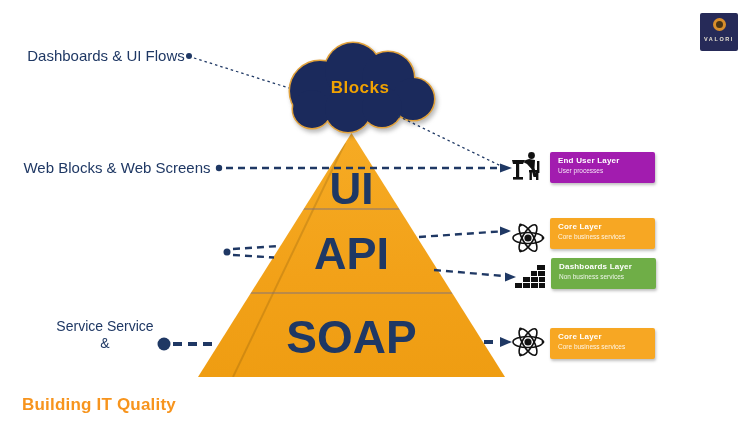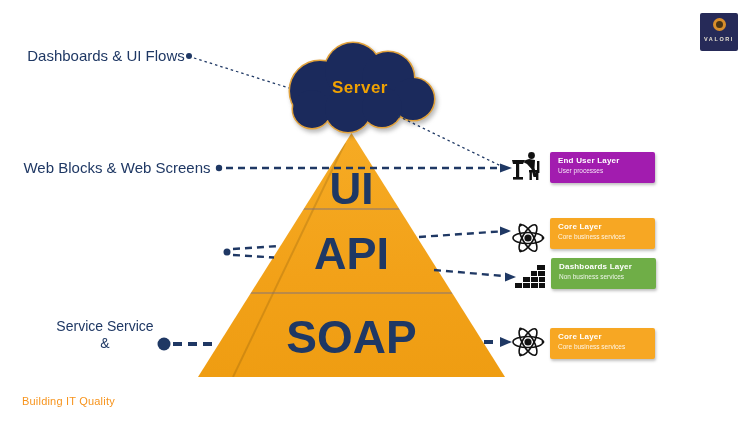--- a/index.html
+++ b/index.html
@@ -27,21 +27,21 @@
   .badge .t{display:block;font-size:8px;font-weight:bold;letter-spacing:.2px;}
   .badge .s{display:block;font-size:6.5px;opacity:.88;margin-top:1.5px;}
   .icon{position:absolute;}
   
   #logo{position:absolute;left:700px;top:13px;width:38px;height:38px;background:#262A58;border-radius:2px;}
   #logo .emblem{position:absolute;left:13px;top:5px;width:7px;height:7px;border-radius:50%;
     border:3px solid #D98E2B;background:#4a3414;}
   #logo .brand{position:absolute;left:0;top:23px;width:100%;text-align:center;
     color:#E8E2D2;font-size:5.5px;font-weight:bold;letter-spacing:1.6px;}
   
-  #tagline{position:absolute;left:22px;top:395px;color:#F7941D;font-size:11px;font-weight:normal;letter-spacing:.2px;}
+  #tagline{position:absolute;left:22px;top:395px;color:#F7941D;font-size:17px;font-weight:bold;letter-spacing:.2px;}
   svg{display:block;}
   .overlay{position:absolute;left:0;top:0;pointer-events:none;}
 </style>
 </head>
 <body>
 
 <div id="slide">
 
   <div class="llabel" style="left:20px;top:47px;width:172px;">Dashboards &amp; UI Flows</div>
   <div class="llabel" style="left:22px;top:159px;width:190px;">Web Blocks &amp; Web Screens</div>
@@ -76,21 +76,21 @@
         <circle cx="50" cy="58" r="30"></circle>
           <circle cx="83" cy="38" r="28"></circle>
         <circle cx="118" cy="45" r="26"></circle>
           <circle cx="143" cy="66" r="21"></circle>
         <circle cx="42" cy="76" r="19"></circle>
           <circle cx="78" cy="76" r="23"></circle>
         <circle cx="112" cy="74" r="20"></circle>
       </g>
     </svg>
   </div>
-  <div id="cloud-label">Server</div>
+  <div id="cloud-label">Blocks</div>
 
   <svg class="overlay" width="750" height="422">
     <g fill="#1F3864" stroke="#1F3864">
 
       <circle cx="189" cy="56" r="3" stroke="none"></circle>
       <circle cx="219" cy="168" r="3.2" stroke="none"></circle>
       <circle cx="227" cy="252" r="3.5" stroke="none"></circle>
       <circle cx="164" cy="344" r="6.5" stroke="none"></circle>
 
       <line x1="194" y1="58" x2="289" y2="88" stroke-width="1.3" stroke-dasharray="2.5 3"></line>

